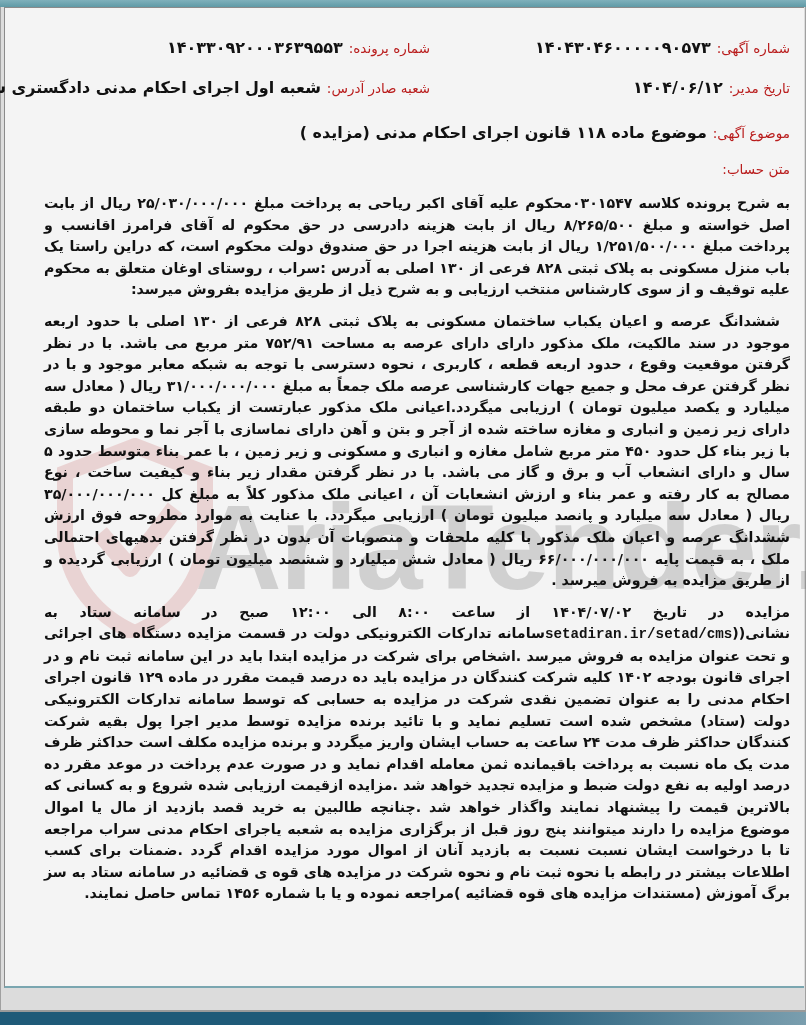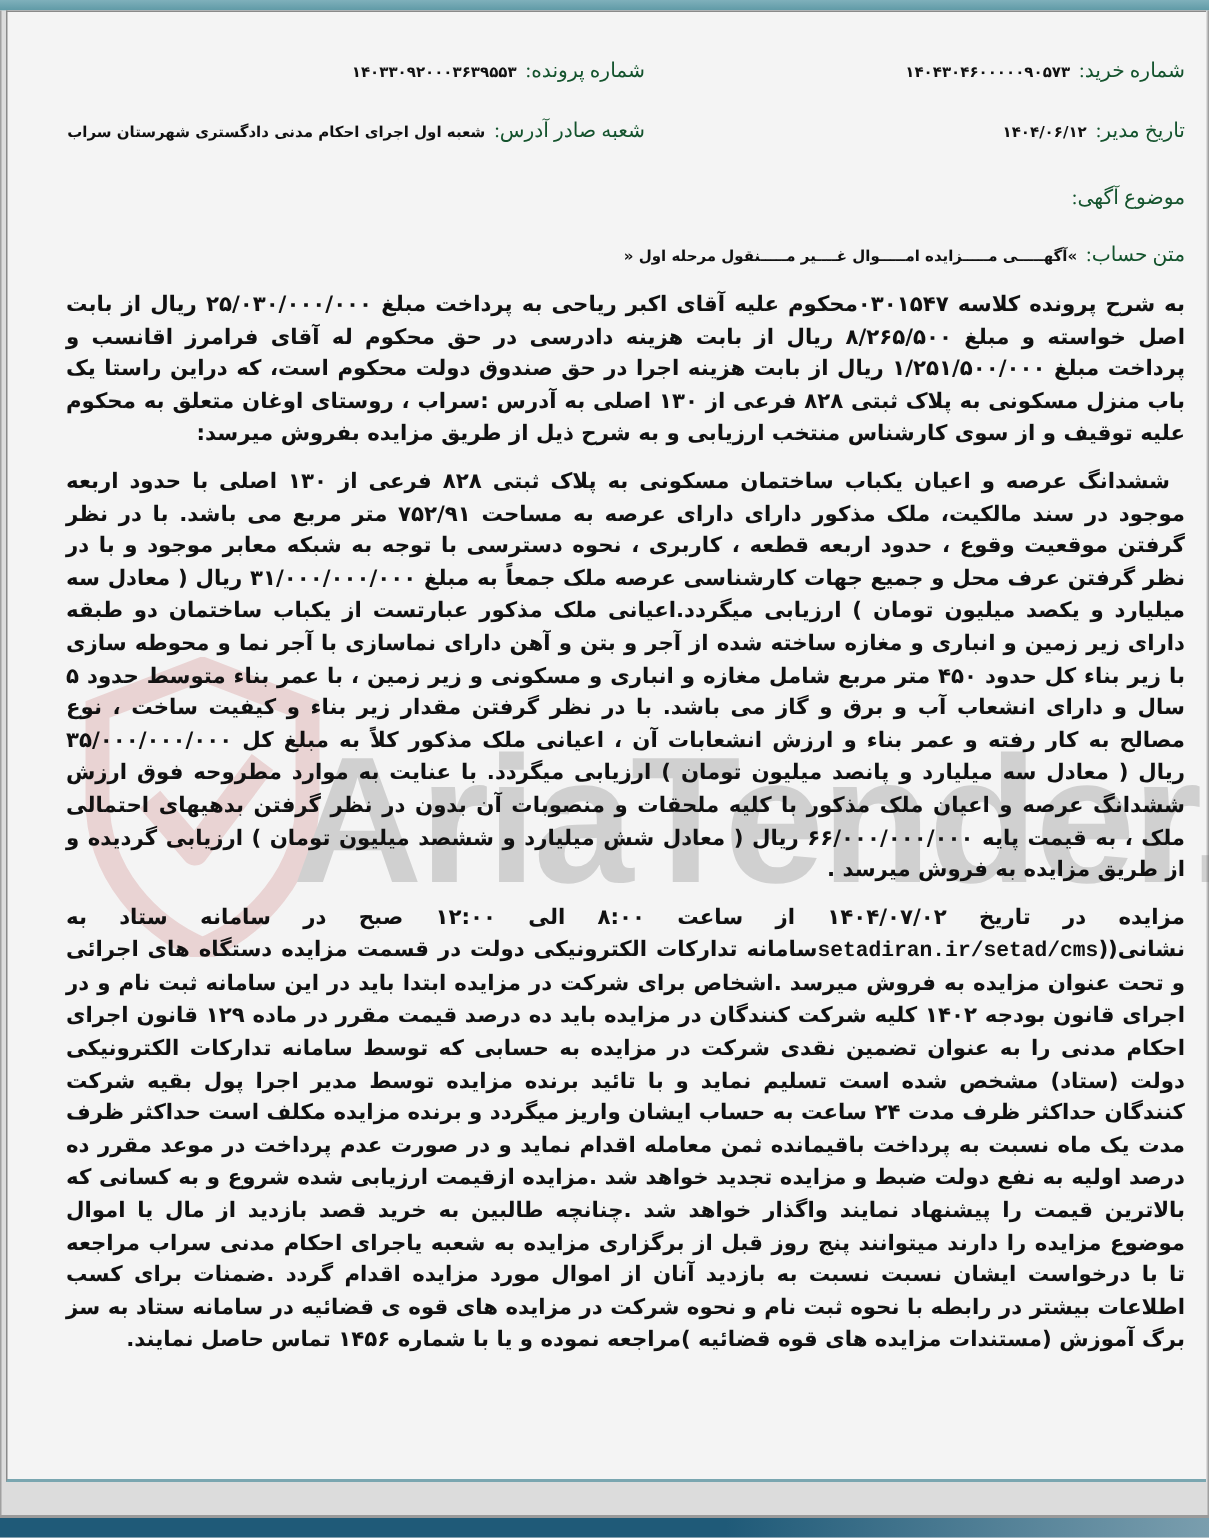--- a/index.html
+++ b/index.html
@@ -26,22 +26,22 @@
     .bottom-bar {
       position: absolute; left: 0; top: 1010px; width: 806px; height: 15px;
       border-top: 2px solid #9a9a9a;
       background: linear-gradient(to right, #1f5a78 0%, #1f5a78 60%, #7a9eae 100%);
     }
     .content {
       position: absolute; left: 10px; right: 12px; top: 0; bottom: 0;
       direction: rtl; color: #111;
     }
     .meta-row { position: absolute; display: flex; align-items: baseline; direction: rtl; white-space: nowrap; }
-    .label { color: #14532d; font-size: 13.5px; margin-left: 6px; font-family: Liberation Serif, serif; }
-    .value { color: #111; font-weight: bold; font-size: 10px; }
+    .label { color: #b91c1c; font-size: 13.5px; margin-left: 6px; }
+    .value { color: #111; font-weight: bold; font-size: 16px; }
     .row-1-right { top: 30px; right: 2px; }
     .row-1-left { top: 30px; right: 362px; }
     .row-2-right { top: 70px; right: 2px; }
     .row-2-left { top: 70px; right: 362px; }
     .subject-row { top: 115px; right: 2px; }
     .text-title-row { top: 153px; right: 2px; }
     .body-text {
       position: absolute; top: 185px; right: 2px; left: 2px;
       font-size: 14.2px; font-weight: bold; line-height: 21.6px;
       text-align: justify; direction: rtl; color: #111; margin-left: 27px;
@@ -73,43 +73,43 @@
   <div class="watermark">
     <svg class="wm-shield" viewBox="0 0 160 200">
       <path d="M80 8 L150 35 L150 95 C150 145 115 180 80 195 C45 180 10 145 10 95 L10 35 Z" fill="none" stroke="#d08080" stroke-width="16"></path>
       <path d="M45 95 L75 130 L120 70" fill="none" stroke="#d08080" stroke-width="18" stroke-linejoin="round"></path>
     </svg>
     <div class="wm-text">AriaTender.net</div>
   </div>
 
   <div class="content">
     <div class="meta-row row-1-right">
-      <span class="label">شماره خرید:</span>
+      <span class="label">شماره آگهی:</span>
       <span class="value">۱۴۰۴۳۰۴۶۰۰۰۰۰۹۰۵۷۳</span>
     </div>
     <div class="meta-row row-1-left">
       <span class="label">شماره پرونده:</span>
       <span class="value">۱۴۰۳۳۰۹۲۰۰۰۳۶۳۹۵۵۳</span>
     </div>
     <div class="meta-row row-2-right">
       <span class="label">تاریخ مدیر:</span>
       <span class="value">۱۴۰۴/۰۶/۱۲</span>
     </div>
     <div class="meta-row row-2-left">
       <span class="label">شعبه صادر آدرس:</span>
       <span class="value">شعبه اول اجرای احکام مدنی دادگستری شهرستان سراب</span>
     </div>
 
     <div class="meta-row subject-row">
       <span class="label">موضوع آگهی:</span>
+      <span class="value">موضوع ماده ۱۱۸ قانون اجرای احکام مدنی (مزایده )</span>
     </div>
 
     <div class="meta-row text-title-row">
       <span class="label">متن حساب:</span>
-      <span class="value">»آگهـــــی مـــــزایده امـــــوال غــــیر مـــــنقول مرحله اول «</span>
     </div>
 
     <div class="body-text">
       <p>به شرح پرونده کلاسه ۰۳۰۱۵۴۷محکوم علیه آقای اکبر ریاحی به پرداخت مبلغ ۲۵/۰۳۰/۰۰۰/۰۰۰ ریال از بابت اصل خواسته و مبلغ ۸/۲۶۵/۵۰۰ ریال از بابت هزینه دادرسی در حق محکوم له آقای فرامرز اقانسب و پرداخت مبلغ ۱/۲۵۱/۵۰۰/۰۰۰ ریال از بابت هزینه اجرا در حق صندوق دولت محکوم است، که دراین راستا یک باب منزل مسکونی به پلاک ثبتی ۸۲۸ فرعی از ۱۳۰ اصلی به آدرس :سراب ، روستای اوغان متعلق به محکوم علیه توقیف و از سوی کارشناس منتخب ارزیابی و به شرح ذیل از طریق مزایده بفروش میرسد:</p>
       <p class="indent">ششدانگ عرصه و اعیان یکباب ساختمان مسکونی  به پلاک ثبتی ۸۲۸ فرعی از ۱۳۰ اصلی با حدود اربعه موجود در سند مالکیت، ملک مذکور دارای دارای عرصه به مساحت ۷۵۲/۹۱ متر مربع  می باشد. با در نظر گرفتن موقعیت وقوع ، حدود اربعه قطعه ، کاربری ،  نحوه دسترسی با توجه به شبکه معابر موجود و با در نظر گرفتن عرف محل و جمیع جهات کارشناسی عرصه ملک  جمعاً به مبلغ ۳۱/۰۰۰/۰۰۰/۰۰۰ ریال ( معادل سه میلیارد و یکصد میلیون تومان  ) ارزیابی میگردد.اعیانی  ملک مذکور عبارتست از یکباب ساختمان دو  طبقه دارای زیر زمین  و انباری و مغازه  ساخته شده از آجر و بتن و آهن  دارای نماسازی با آجر نما و محوطه سازی  با زیر بناء کل حدود ۴۵۰ متر مربع شامل مغازه و انباری و مسکونی و زیر زمین ،  با عمر بناء  متوسط حدود ۵ سال و دارای انشعاب آب و برق و گاز می باشد. با  در نظر گرفتن مقدار زیر بناء و  کیفیت ساخت ، نوع مصالح به کار رفته و عمر بناء و ارزش انشعابات آن ، اعیانی ملک مذکور کلاً به مبلغ کل  ۳۵/۰۰۰/۰۰۰/۰۰۰  ریال  ( معادل سه میلیارد و پانصد  میلیون تومان ) ارزیابی میگردد. با عنایت به موارد مطروحه فوق ارزش ششدانگ عرصه و اعیان ملک مذکور با کلیه ملحقات و منصوبات آن  بدون در نظر گرفتن بدهیهای احتمالی ملک ، به  قیمت پایه  ۶۶/۰۰۰/۰۰۰/۰۰۰ ریال ( معادل شش میلیارد و ششصد میلیون  تومان ) ارزیابی گردیده و از طریق مزایده به فروش میرسد .</p>
       <p><span>مزایده در تاریخ ۱۴۰۴/۰۷/۰۲ از ساعت ۸:۰۰ الی ۱۲:۰۰ صبح در سامانه ستاد به نشانی((</span><span class="url">setadiran.ir/setad/cms</span><span>سامانه تدارکات الکترونیکی دولت در قسمت مزایده دستگاه های اجرائی و تحت عنوان مزایده به فروش میرسد .اشخاص برای شرکت در مزایده ابتدا باید در این سامانه ثبت نام و در اجرای قانون بودجه ۱۴۰۲ کلیه شرکت کنندگان در مزایده باید ده درصد قیمت مقرر در ماده ۱۲۹ قانون اجرای احکام مدنی را به عنوان  تضمین نقدی شرکت در مزایده به حسابی که توسط سامانه تدارکات الکترونیکی دولت (ستاد) مشخص شده است تسلیم نماید و با تائید برنده مزایده توسط مدیر اجرا پول بقیه شرکت کنندگان حداکثر ظرف مدت ۲۴ ساعت به حساب ایشان واریز میگردد  و برنده مزایده مکلف است حداکثر ظرف مدت یک ماه نسبت به پرداخت باقیمانده ثمن معامله اقدام نماید و در صورت عدم پرداخت در موعد مقرر ده درصد اولیه به نفع دولت ضبط و مزایده تجدید خواهد شد .مزایده ازقیمت ارزیابی شده شروع و به کسانی که بالاترین قیمت را پیشنهاد نمایند واگذار خواهد شد .چنانچه طالبین به خرید قصد بازدید از مال یا اموال موضوع مزایده را دارند میتوانند پنج روز قبل از برگزاری مزایده به شعبه یاجرای احکام مدنی سراب مراجعه تا با درخواست ایشان نسبت نسبت به بازدید آنان از اموال مورد مزایده اقدام گردد .ضمنات برای کسب اطلاعات بیشتر در رابطه با نحوه ثبت نام و نحوه شرکت در مزایده های قوه ی قضائیه در سامانه ستاد به سز برگ آموزش (مستندات مزایده های قوه قضائیه )مراجعه نموده و یا با شماره ۱۴۵۶ تماس حاصل نمایند.</span></p>
     </div>
   </div>
 </div>
 

